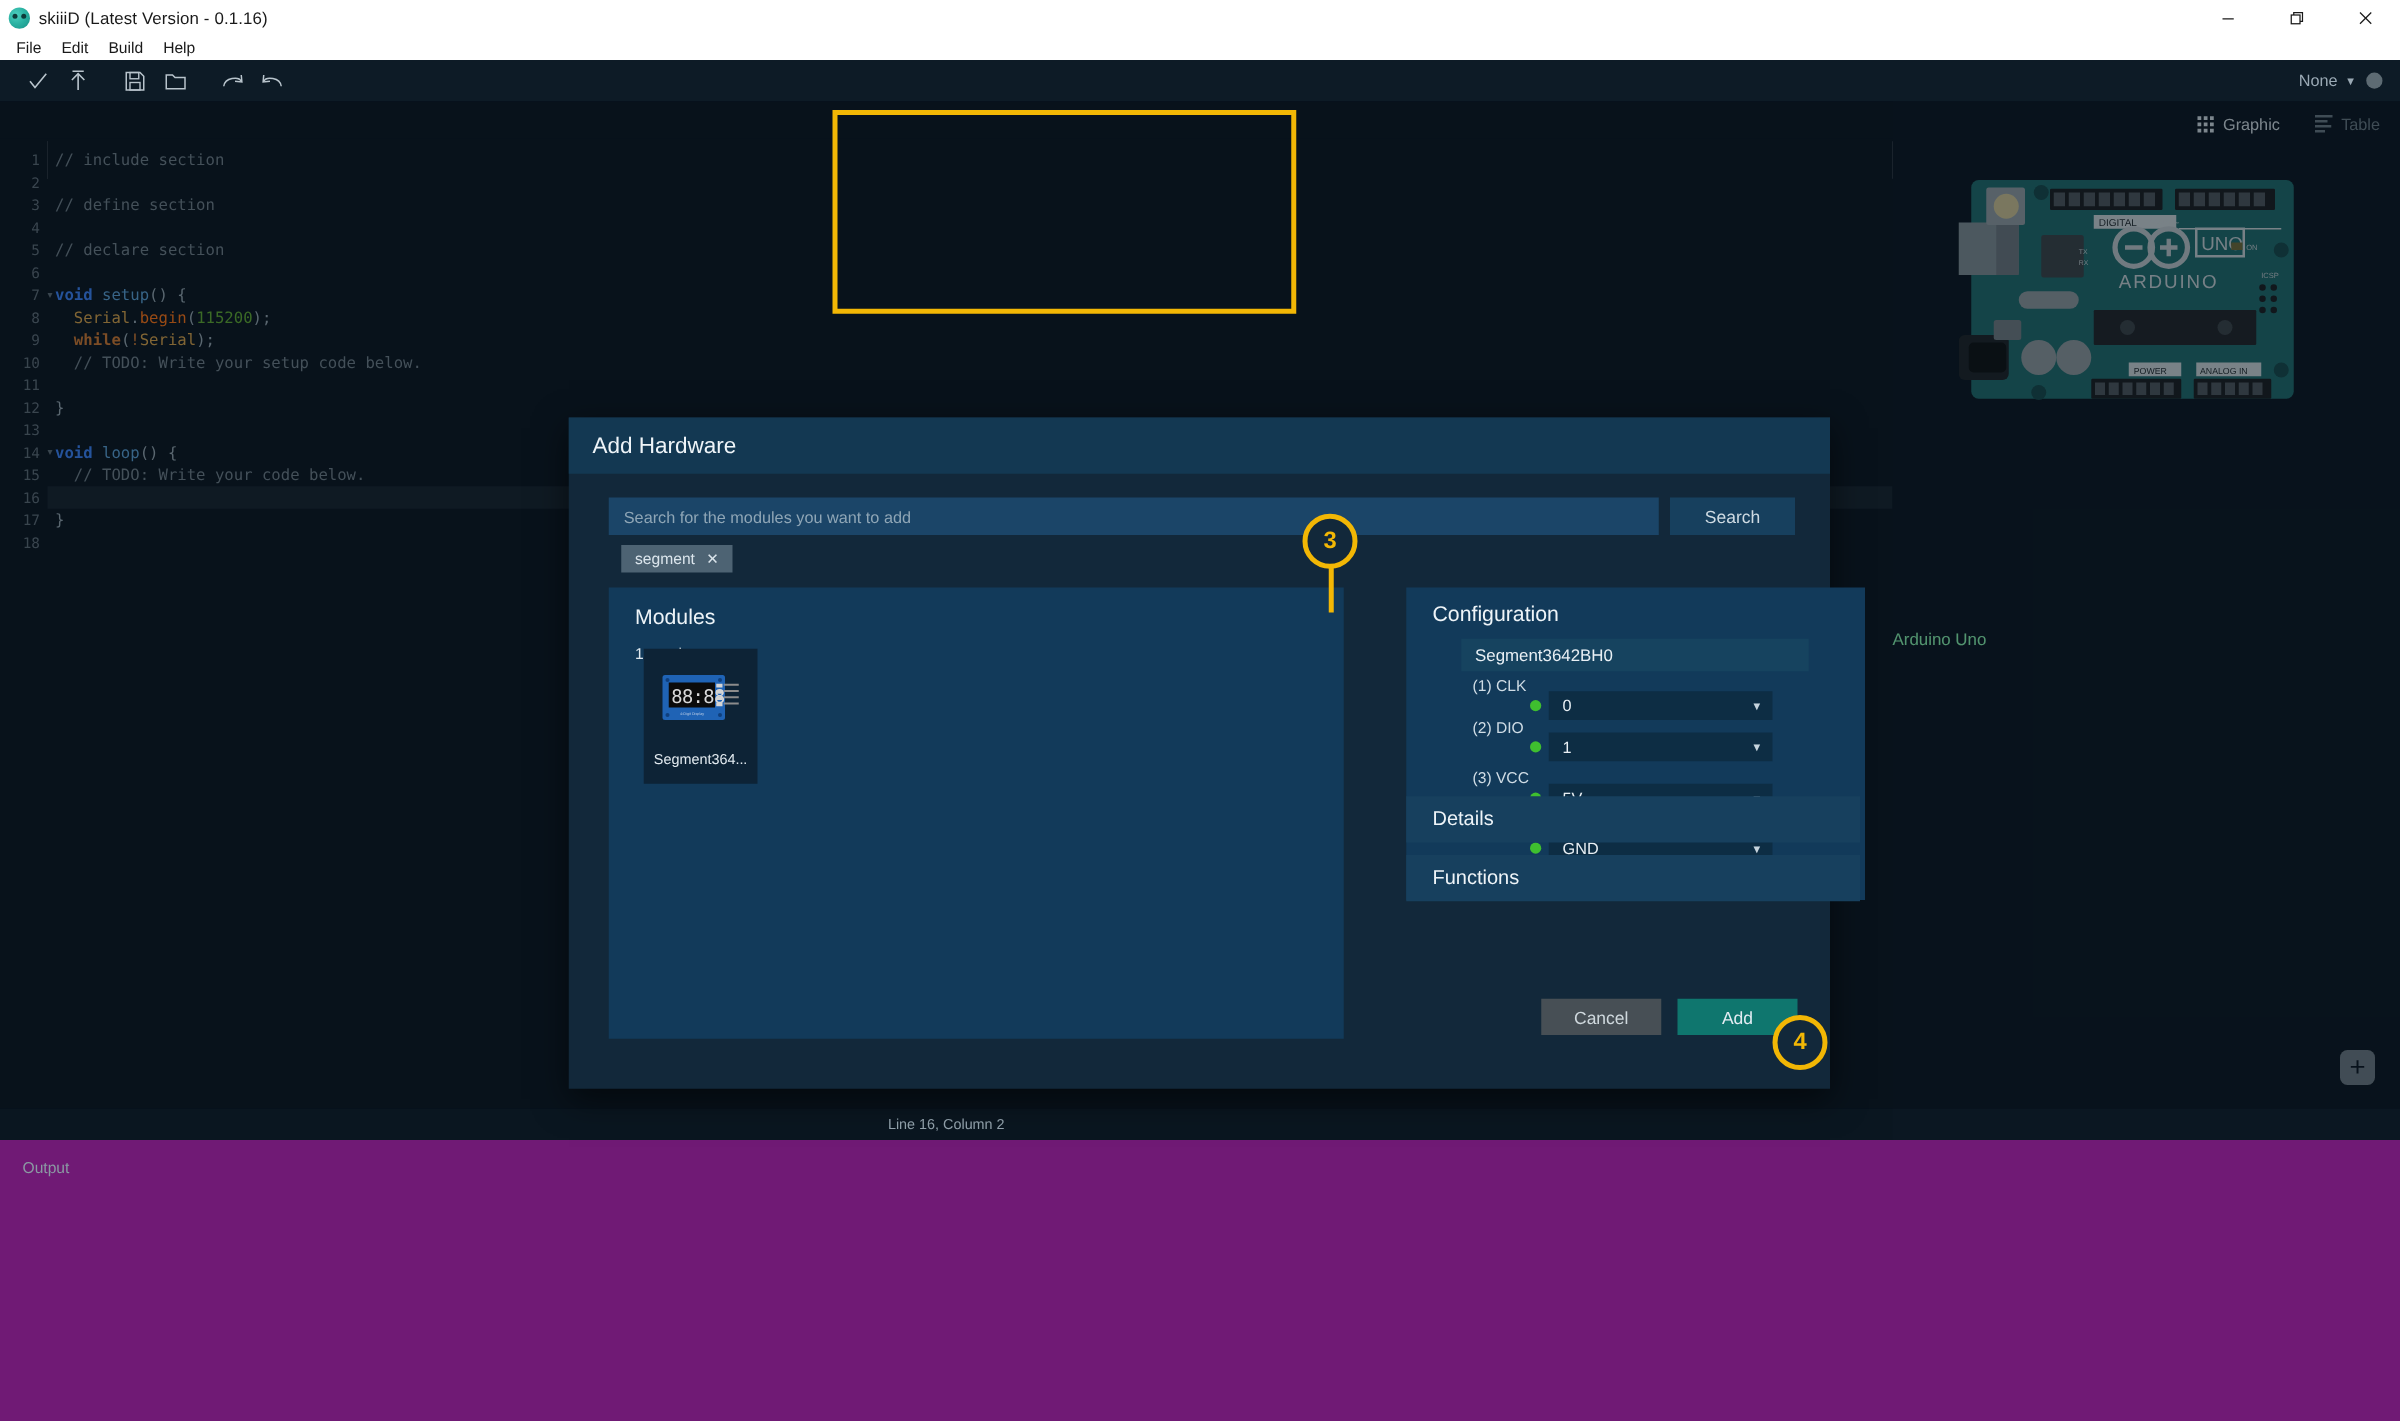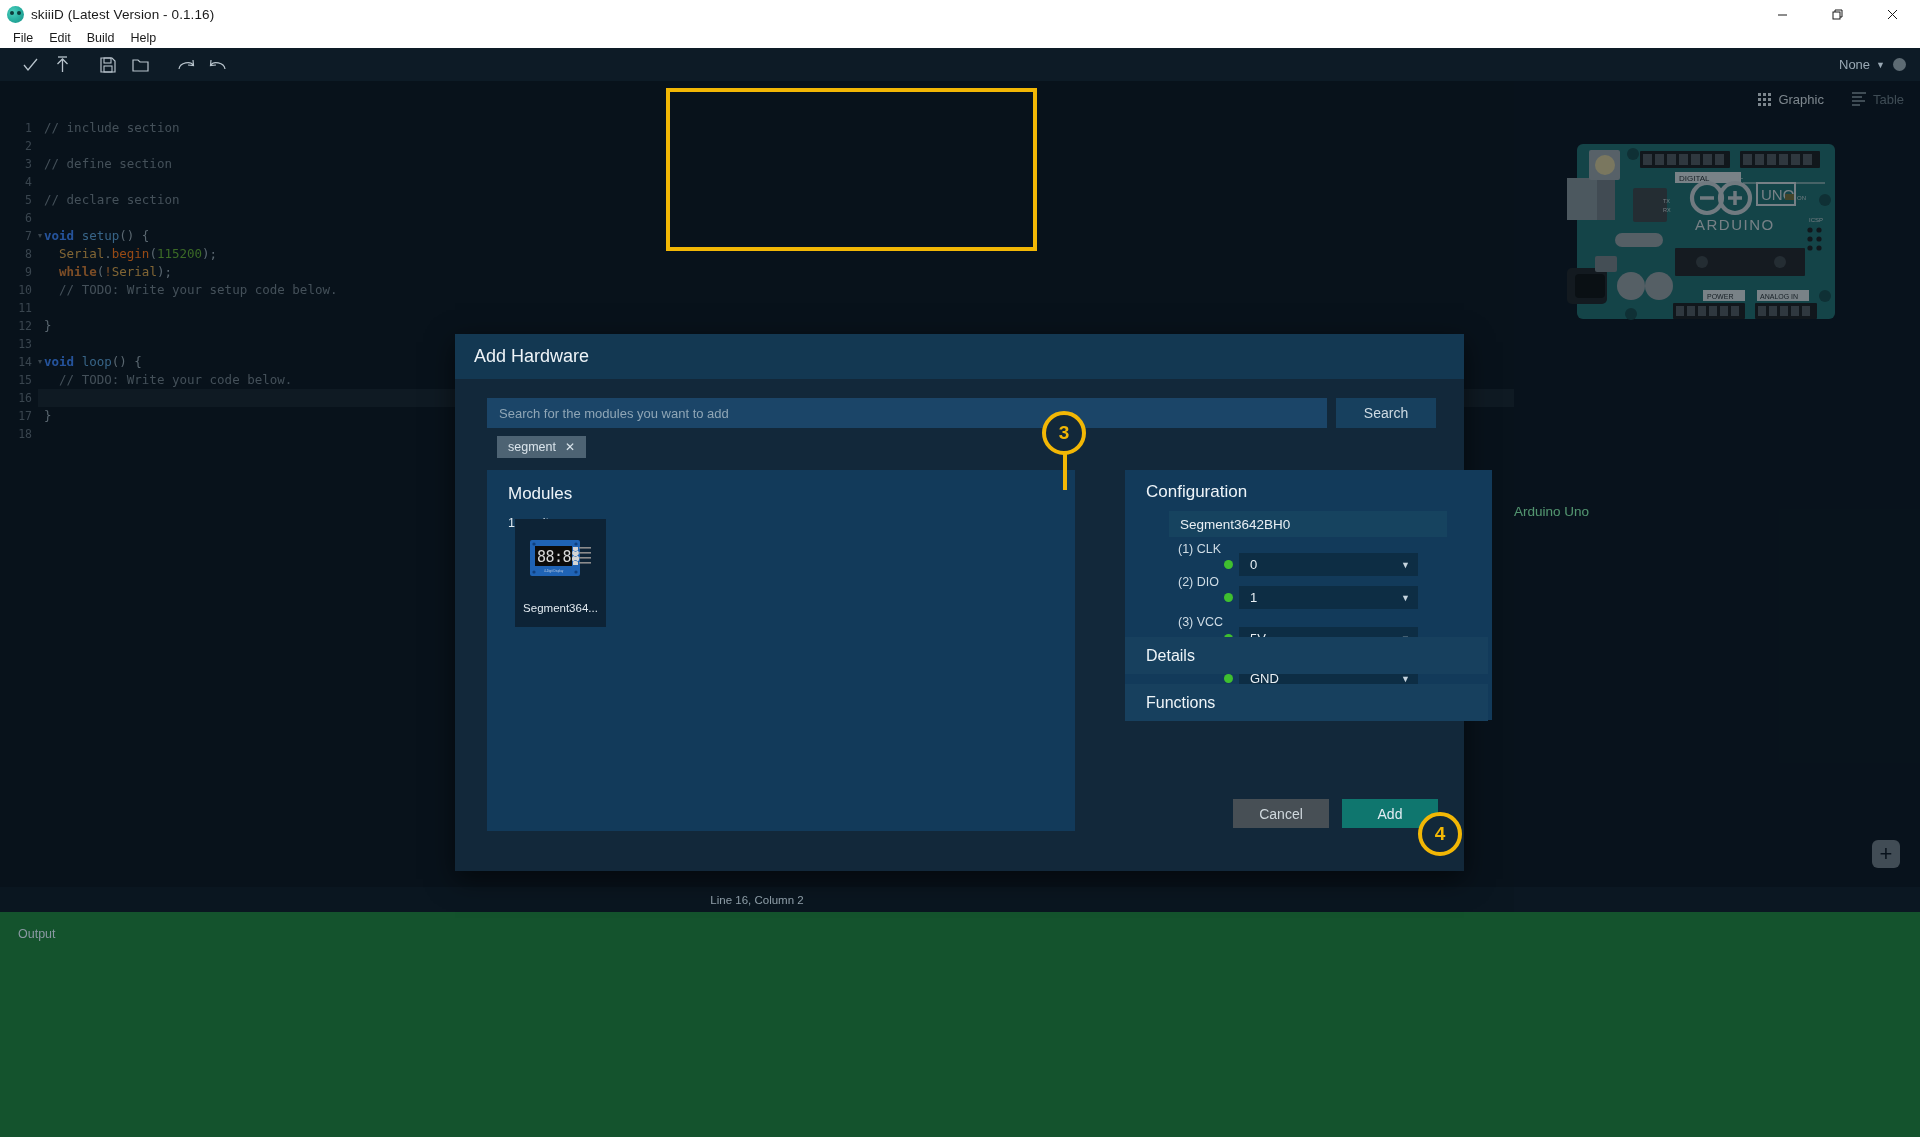--- a/index.html
+++ b/index.html
@@ -149,21 +149,21 @@
   
   .statusbar {
     position: absolute; left: 0; top: 887px; width: 1514px; height: 25px;
     background: #0a1620; display: flex; align-items: center; justify-content: center;
   }
   .statusbar span { font-size: 11.5px; color: #93a3ad; }
 
   
   .outputpanel {
     position: absolute; left: 0; top: 912px; width: 1920px; height: 225px;
-    background: #14532d;
+    background: #701a75;
   }
   .output-label { position: absolute; left: 18px; top: 15px; font-size: 12.5px; color: #8b99a3; }
 
   
   .overlay { position: absolute; left: 0; top: 81px; width: 1920px; height: 806px; background: rgba(4,12,20,.40); }
   .modal {
     position: absolute; left: 455px; top: 334px; width: 1009px; height: 537px;
     background: #12283a; box-shadow: 0 8px 26px rgba(0,0,0,.55);
   }
   .modal-header {

